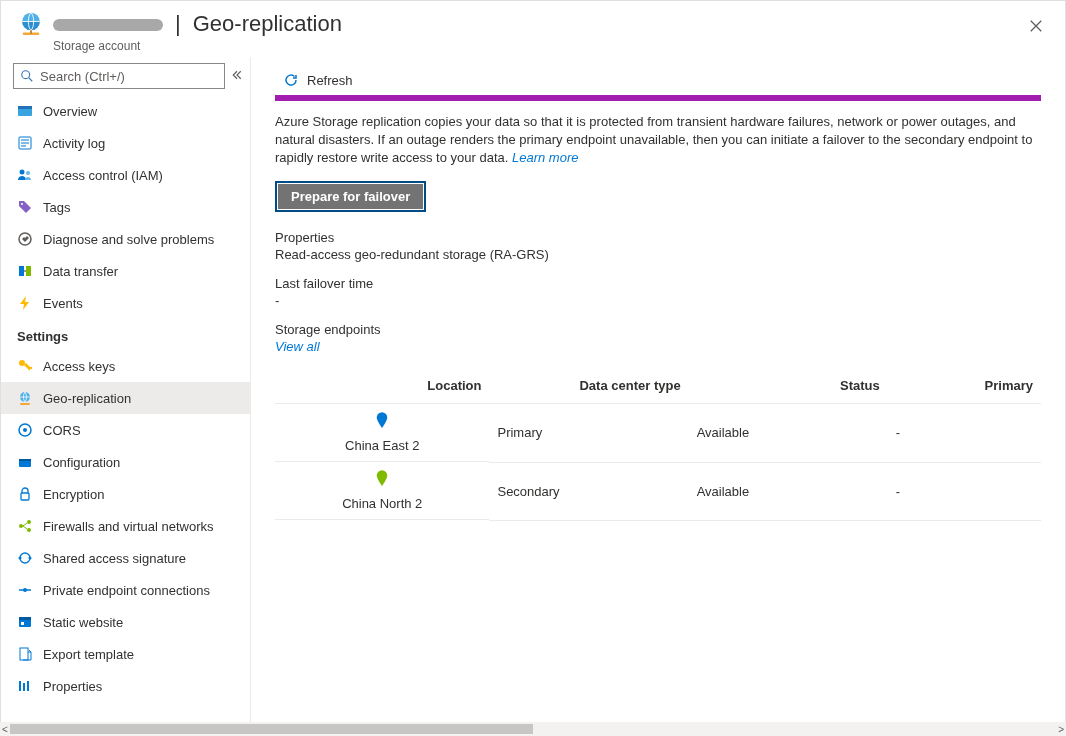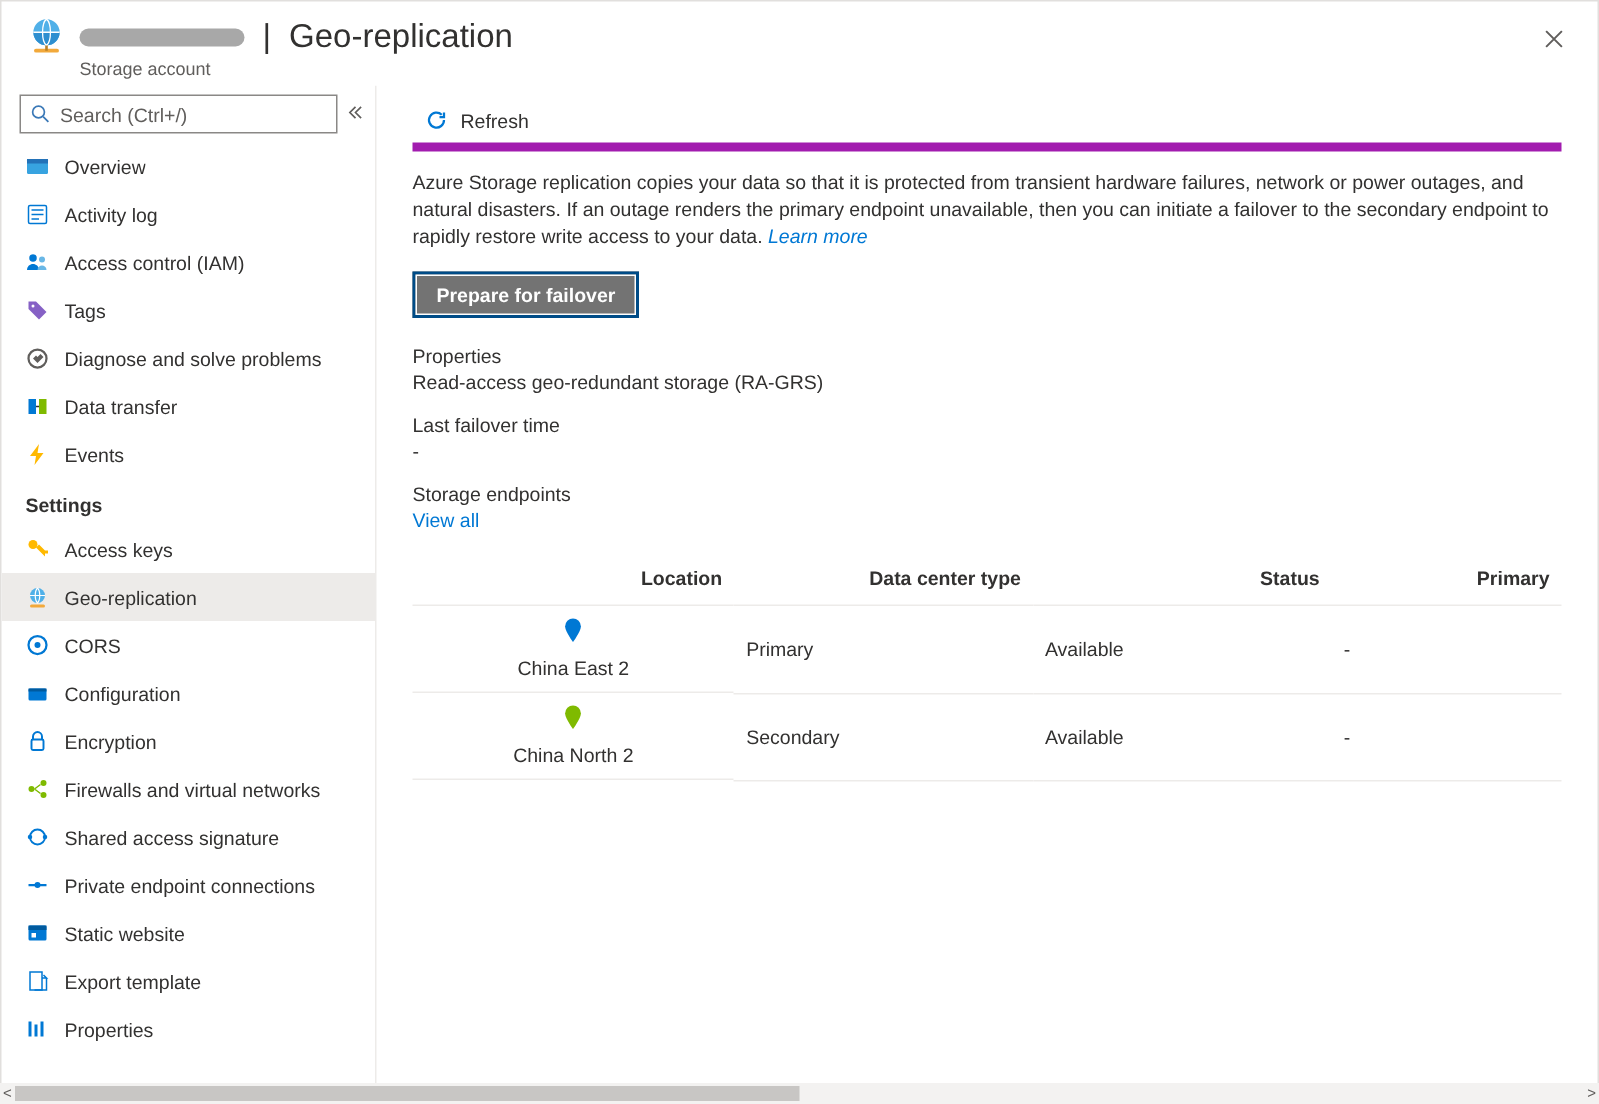--- a/index.html
+++ b/index.html
@@ -127,21 +127,21 @@
     outline: 1px solid #fff;
     outline-offset: -3px;
     font-size: 13px; font-weight: 600;
     padding: 6px 14px;
     cursor: pointer;
     margin-bottom: 18px;
   }
   .field { margin-bottom: 14px; }
   .field-label { font-size: 13px; color: #323130; margin-bottom: 2px; }
   .field-value { font-size: 13px; color: #323130; }
-  .link { color: #0078d4; cursor: pointer; font-size: 13px; }
+  .link { color: #0078d4; cursor: pointer; font-size: 13px; font-style: italic; }
   .endpoints-table {
     width: 100%; border-collapse: collapse; margin-top: 12px;
   }
   .endpoints-table th {
     text-align: right; font-weight: 600; font-size: 13px;
     padding: 10px 8px; border-bottom: 1px solid #edebe9;
   }
   .endpoints-table td {
     font-size: 13px; padding: 8px 8px;
     border-bottom: 1px solid #edebe9;

